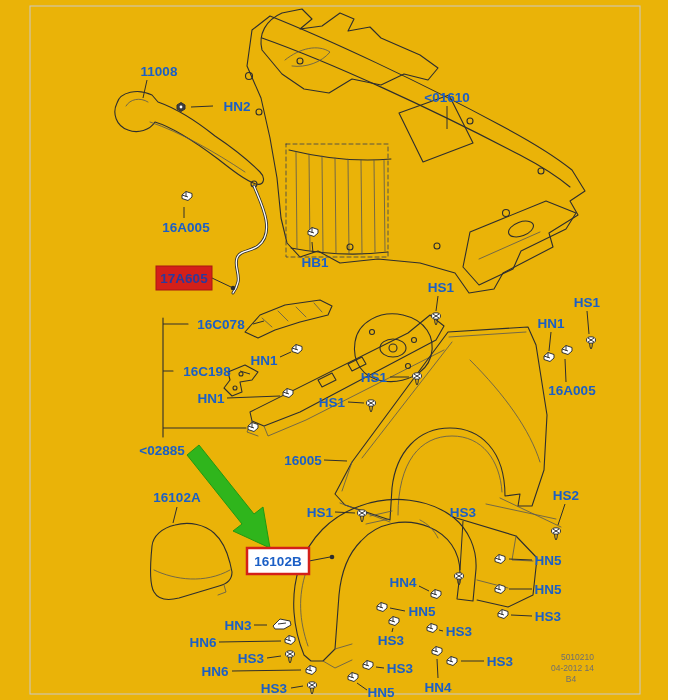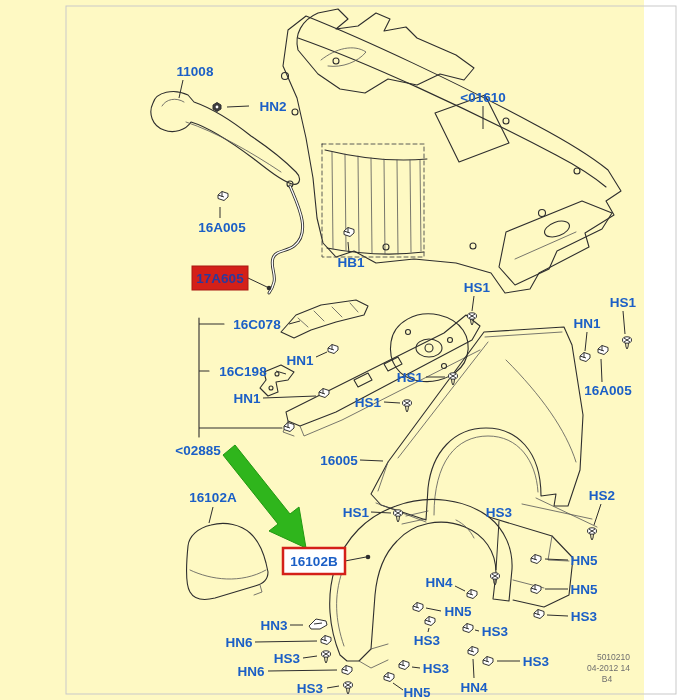--- a/index.html
+++ b/index.html
@@ -1,16 +1,16 @@
 <!DOCTYPE html>
 <html><head>
 <meta charset="utf-8">
 <style>
   html,body{margin:0;padding:0;background:#fff;}
-  .stage{width:608px;height:700px;position:relative;background:#fef9c3;padding-left:36px;}
+  .stage{width:668px;height:700px;position:relative;background:#eab308;}
   svg text{font-family:"Liberation Sans","DejaVu Sans",sans-serif;}
   .part-label{font-weight:bold;font-size:13.5px;cursor:pointer;}
   .doc-text{font-size:8.5px;}
   .art{stroke:#2e2e2e;fill:none;stroke-width:1.1;stroke-linejoin:round;stroke-linecap:round;}
   .art-thin{stroke:#555;fill:none;stroke-width:0.8;}
 </style>
 </head>
 <body>
 
 <div class="stage">

